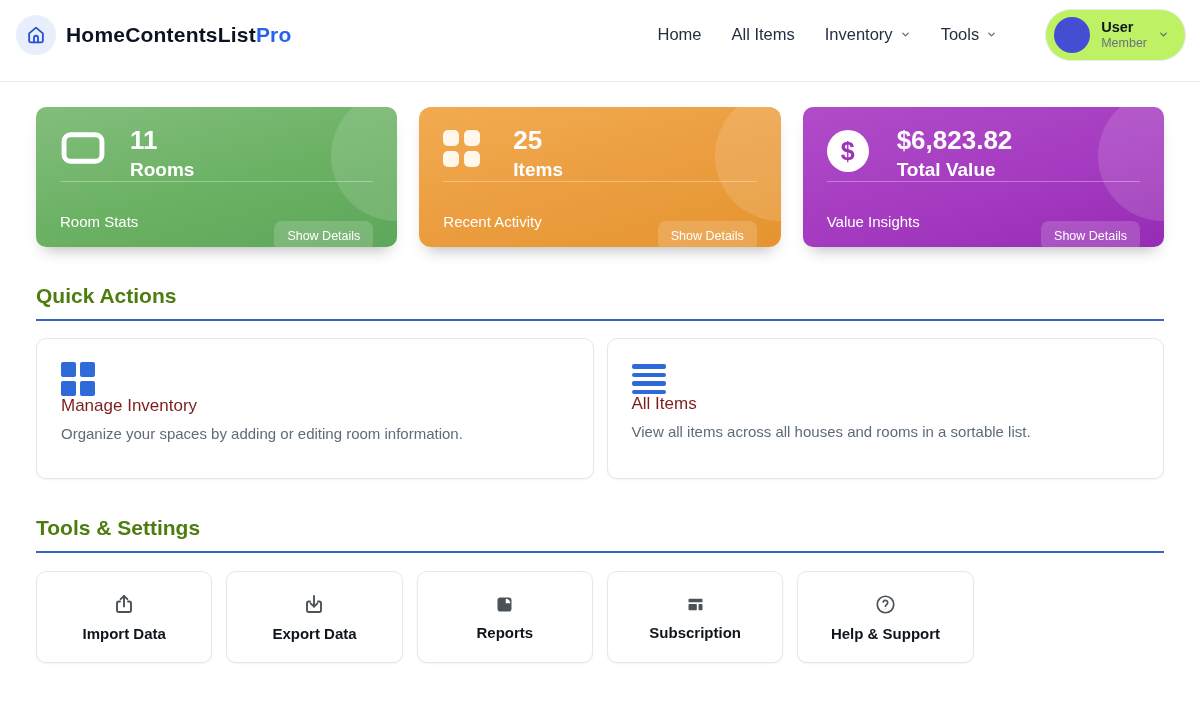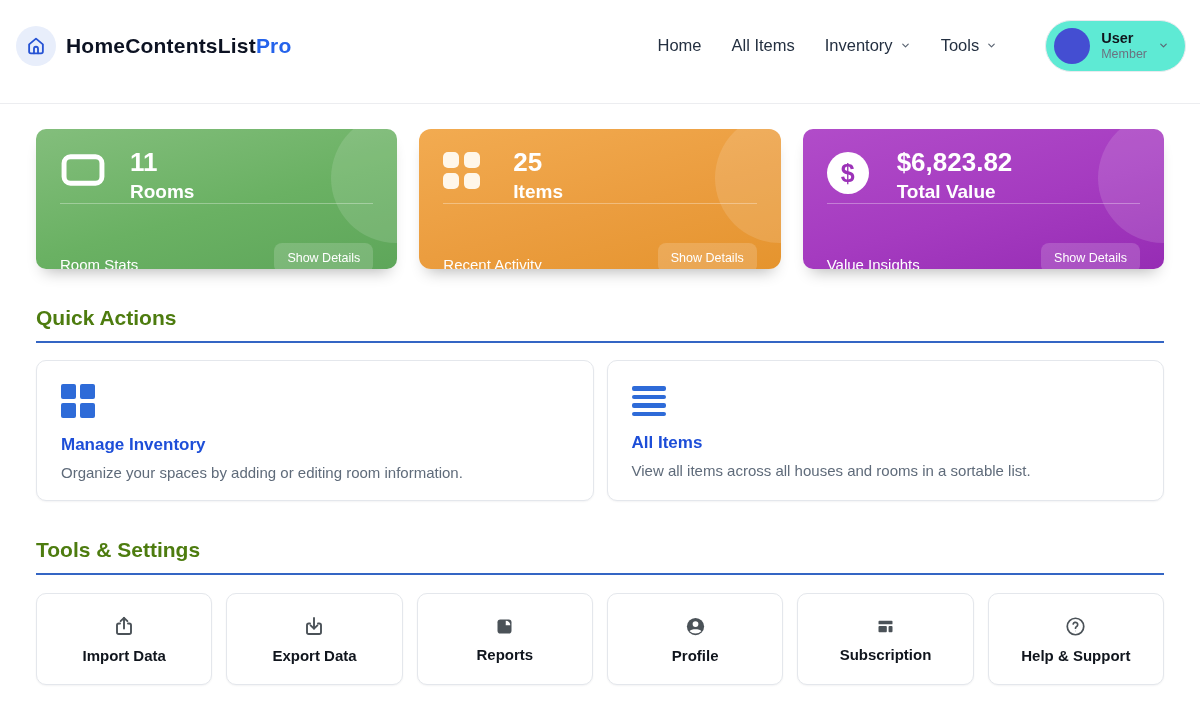--- a/index.html
+++ b/index.html
@@ -1,30 +1,30 @@
 <!DOCTYPE html>
 <html><head>
 <meta charset="utf-8">
 <style>
   * { margin:0; padding:0; box-sizing:border-box; }
   html,body { width:1200px; height:701px; background:#ffffff; overflow:hidden;
     font-family:"Liberation Sans","DejaVu Sans",sans-serif; color:#111827; }
 
   
-  .header { height:104px; display:flex; align-items:center; padding:0 14px 12px 16px;
+  .header { height:82px; display:flex; align-items:center; padding:0 14px 12px 16px;
     border-bottom:1px solid #ecedf0; background:#fff; }
   .logo-circle { width:40px; height:40px; border-radius:50%; background:#e8eefb;
     display:flex; align-items:center; justify-content:center; flex:0 0 auto; }
   .brand-title { font-size:21px; font-weight:700; color:#0c1222; margin-left:10px; letter-spacing:.2px; }
   .brand-title .pro { color:#2563eb; }
   .nav { display:flex; align-items:flex-start; gap:30px; margin-left:auto; margin-right:48px; }
   .nav-item { display:flex; align-items:center; gap:7px; font-size:16.5px; font-weight:500;
     color:#243041; cursor:pointer; }
   .chev { display:inline-flex; color:#5b6573; }
-  .user-pill { display:flex; align-items:center; gap:11px; background:#5eead4;
+  .user-pill { display:flex; align-items:center; gap:11px; background:#bef264;
     border:1px solid #e9eaee; border-radius:28px; padding:7px 16px 7px 8px; cursor:pointer; }
   .avatar { width:36px; height:36px; border-radius:50%; background:#444ed2; }
   .user-texts { display:flex; flex-direction:column; line-height:1.25; }
   .user-name { font-size:14.5px; font-weight:700; color:#10141c; }
   .user-role { font-size:12.5px; color:#6b7280; }
 
   
   .main { padding:25px 36px 0; }
 
   
@@ -40,38 +40,38 @@
   .stat-top { display:flex; gap:22px; align-items:flex-start; }
   .stat-icon-wrap { width:48px; display:flex; justify-content:flex-start; padding-top:4px; }
   .stat-value { font-size:26px; font-weight:700; line-height:1.15; }
   .stat-label { font-size:19px; font-weight:600; margin-top:3px; }
   .dollar-circle { width:42px; height:42px; border-radius:50%; background:#fff;
     display:flex; align-items:center; justify-content:center;
     color:#9c32b8; font-size:25px; font-weight:800; }
   .grid-dots { display:grid; grid-template-columns:16px 16px; grid-template-rows:16px 16px; gap:5px; }
   .grid-dots span { background:rgba(255,250,240,.96); border-radius:5px; }
   .stat-divider { margin-top:auto; border-top:1px solid rgba(255,255,255,.32); }
-  .stat-footer { display:flex; justify-content:space-between; align-items:flex-end; padding-top:11px;gap:16px; }
+  .stat-footer { display:flex; justify-content:space-between; align-items:center; padding-top:11px;gap:16px; }
   .footer-label { font-size:15px; font-weight:500; }
   .show-details { background:rgba(255,255,255,.17); border:none; color:#fff; font-size:12.5px;
     padding:8px 13px; border-radius:8px; cursor:pointer; font-family:inherit;margin-top:28px; }
 
   
   .section-title { font-size:21px; font-weight:700; color:#4d7c0f; margin-top:37px; }
   .section-rule { border:none; border-top:2px solid #3465c4; margin:11px 0 0; }
 
   
   .actions-row { display:grid; grid-template-columns:1fr 1fr; gap:13px; margin-top:17px; }
   .action-card { background:#fff; border:1px solid #e4e7ec; border-radius:10px; padding:23px 24px;
     height:141px; box-shadow:0 1px 2px rgba(16,24,40,.05); cursor:pointer; }
   .grid-blue { display:grid; grid-template-columns:15px 15px; grid-template-rows:15px 15px; gap:4px; }
   .grid-blue span { background:#2e6bd8; border-radius:2px; }
   .list-blue { display:flex; flex-direction:column; gap:4px; width:34px; padding-top:2px; }
   .list-blue span { height:4.6px; background:#2e6bd8; border-radius:2px; }
-  .action-title { font-size:17px; font-weight:700; color:#1d4ed8; margin-top:17px; }
+  .action-title { font-size:17px; font-weight:400; color:#7f1d1d; }
   .action-desc { font-size:15px; color:#5f6b7a; margin-top:9px; }
 
   
   .tools-row { display:grid; grid-template-columns:repeat(6,1fr); gap:14px; margin-top:18px; }
   .tool-card { background:#fff; border:1px solid #e4e7ec; border-radius:10px; height:92px;
     display:flex; flex-direction:column; align-items:center; justify-content:center; gap:9px;
     box-shadow:0 1px 2px rgba(16,24,40,.05); cursor:pointer; }
   .tool-icon { color:#4b5258; display:flex; }
   .tool-label { font-size:15px; font-weight:600; color:#10151d; }
 </style>
@@ -249,30 +249,20 @@
     <div class="tool-card">
       <span class="tool-icon">
         <svg width="21" height="21" viewBox="0 0 24 24">
           <rect x="4" y="4" width="16" height="16" rx="3.2" fill="currentColor"></rect>
           <path d="M13.4 10.6V5.4a5.2 5.2 0 0 1 5.2 5.2Z" fill="#ffffff"></path>
         </svg>
       </span>
       <span class="tool-label">Reports</span>
     </div>
 
-    <div class="tool-card">
-      <span class="tool-icon">
-        <svg width="23" height="23" viewBox="0 0 24 24">
-          <circle cx="12" cy="12" r="9" fill="currentColor"></circle>
-          <circle cx="12" cy="9.4" r="3" fill="#ffffff"></circle>
-          <path d="M5.9 16.9c1.5-2.7 10.7-2.7 12.2 0a9 9 0 0 1-12.2 0Z" fill="#ffffff"></path>
-        </svg>
-      </span>
-      <span class="tool-label">Profile</span>
-    </div>
 
     <div class="tool-card">
       <span class="tool-icon">
         <svg width="21" height="21" viewBox="0 0 24 24" fill="currentColor">
           <rect x="4" y="5.5" width="16" height="4" rx="1"></rect>
           <rect x="4" y="11.5" width="9.5" height="7" rx="1"></rect>
           <rect x="15.5" y="11.5" width="4.5" height="7" rx="1"></rect>
         </svg>
       </span>
       <span class="tool-label">Subscription</span>

